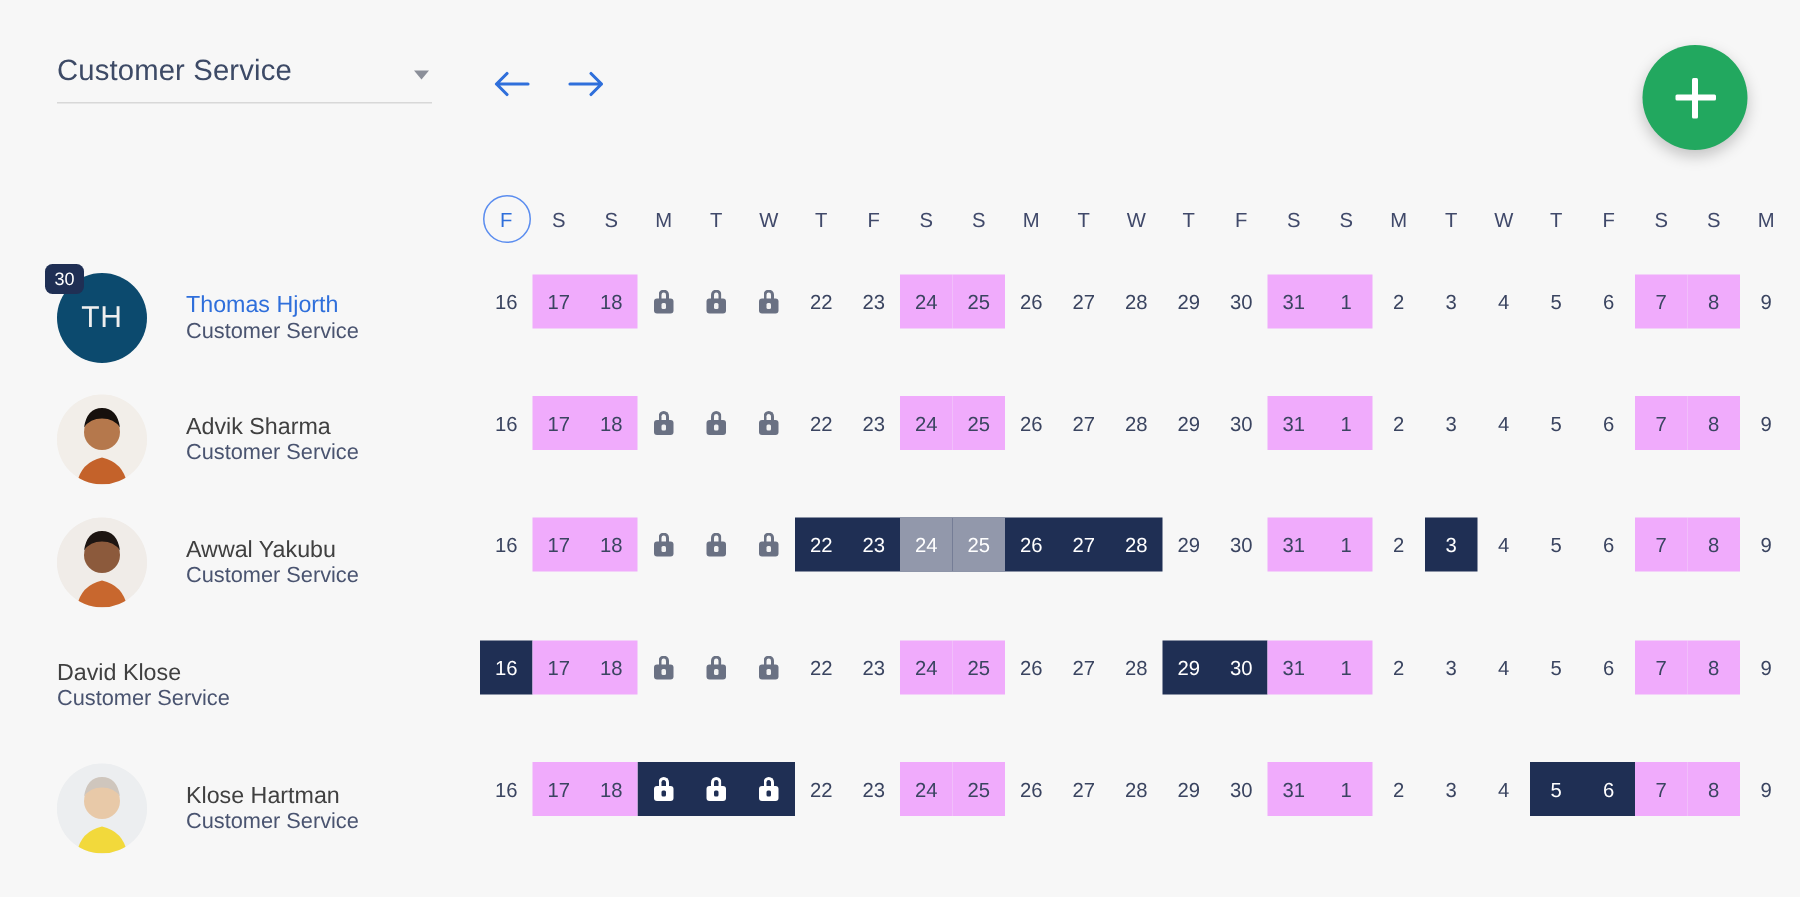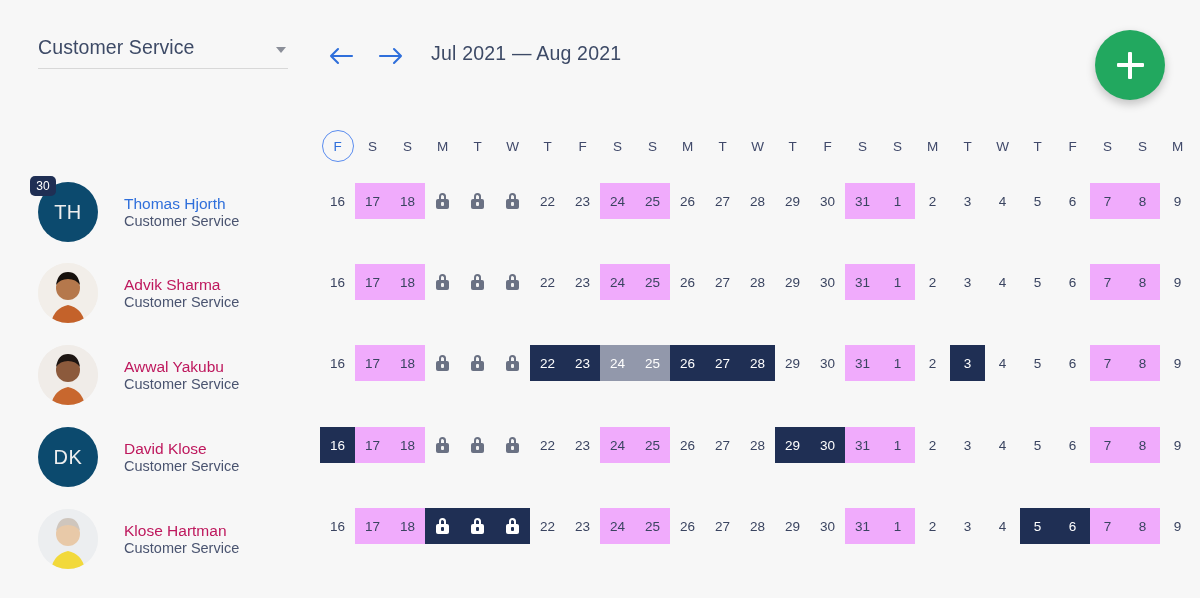--- a/index.html
+++ b/index.html
@@ -248,21 +248,21 @@
     border-radius: 5px;
     background: #1f2f54;
     color: #fff;
     font-size: 12px;
     display: flex;
     align-items: center;
     justify-content: center;
     z-index: 3;
   }
   .pinfo { display: flex; flex-direction: column; gap: 0; }
-  .pname { font-size: 15.5px; color: #be185d; }
+  .pname { font-size: 15.5px; color: #404040; }
   .pname.active { color: #2f6fdb; }
   .prole { font-size: 14.5px; color: #4a5470; }
 </style>
 </head>
 <body>
 
 <div id="app">
 
   <div class="topbar">
 
@@ -277,21 +277,20 @@
           <path d="M24 10 H3 M10 3 L3 10 L10 17" fill="none" stroke="#2f6fdb" stroke-width="2.1" stroke-linecap="round" stroke-linejoin="round"></path>
         </svg>
       </button>
       <button class="navbtn">
         <svg width="26" height="20" viewBox="0 0 26 20">
           <path d="M2 10 H23 M16 3 L23 10 L16 17" fill="none" stroke="#2f6fdb" stroke-width="2.1" stroke-linecap="round" stroke-linejoin="round"></path>
         </svg>
       </button>
     </div>
 
-    <div class="range-title">Jul 2021 — Aug 2021</div>
 
     <button class="fab">
       <span class="plus-h"></span>
       <span class="plus-v"></span>
     </button>
   </div>
 
   <div class="people">
       <div class="person" style="top: 176px;">
         <div class="avatar-wrap">
@@ -329,23 +328,20 @@
               <path d="M18 22 q2-13 12-13 q10 0 12 13 q-4-6-12-6 q-8 0-12 6z" fill="#1d1512"></path>
             </svg>
           </div>
         </div>
         <div class="pinfo">
           <div class="pname">Awwal Yakubu</div>
           <div class="prole">Customer Service</div>
         </div>
       </div>
       <div class="person" style="top: 421px;">
-        <div class="avatar-wrap">
-          <div class="avatar">DK</div>
-        </div>
         <div class="pinfo">
           <div class="pname">David Klose</div>
           <div class="prole">Customer Service</div>
         </div>
       </div>
       <div class="person" style="top: 503px;">
         <div class="avatar-wrap">
           <div class="avatar" style="background: rgb(236, 238, 240);">
             <svg width="60" height="60" viewBox="0 0 60 60">
               <circle cx="30" cy="30" r="30" fill="#eceef0"></circle>

